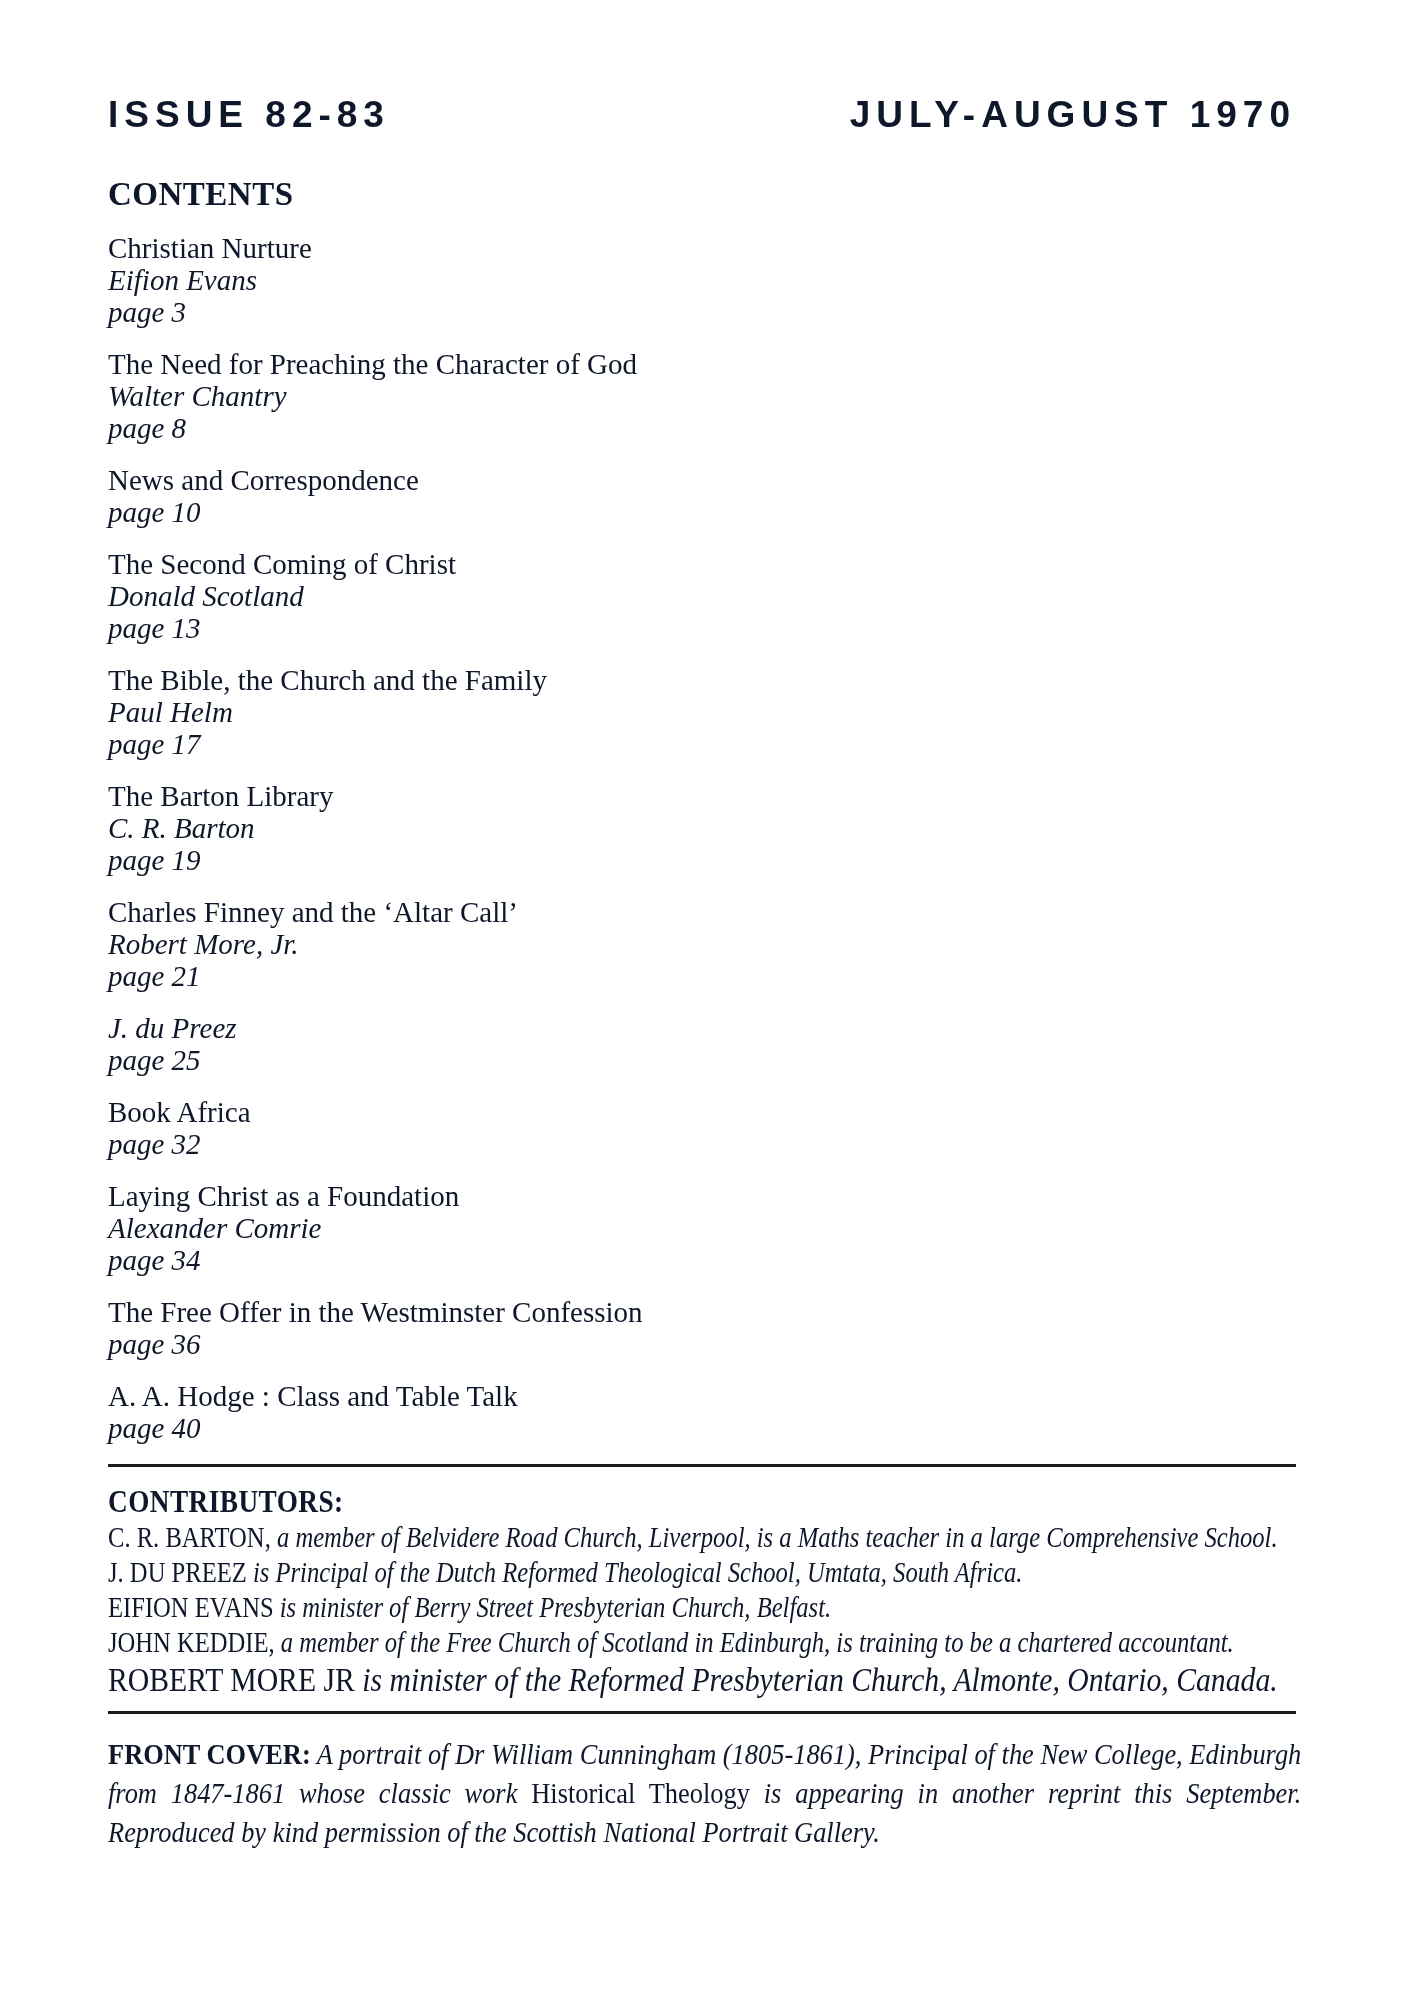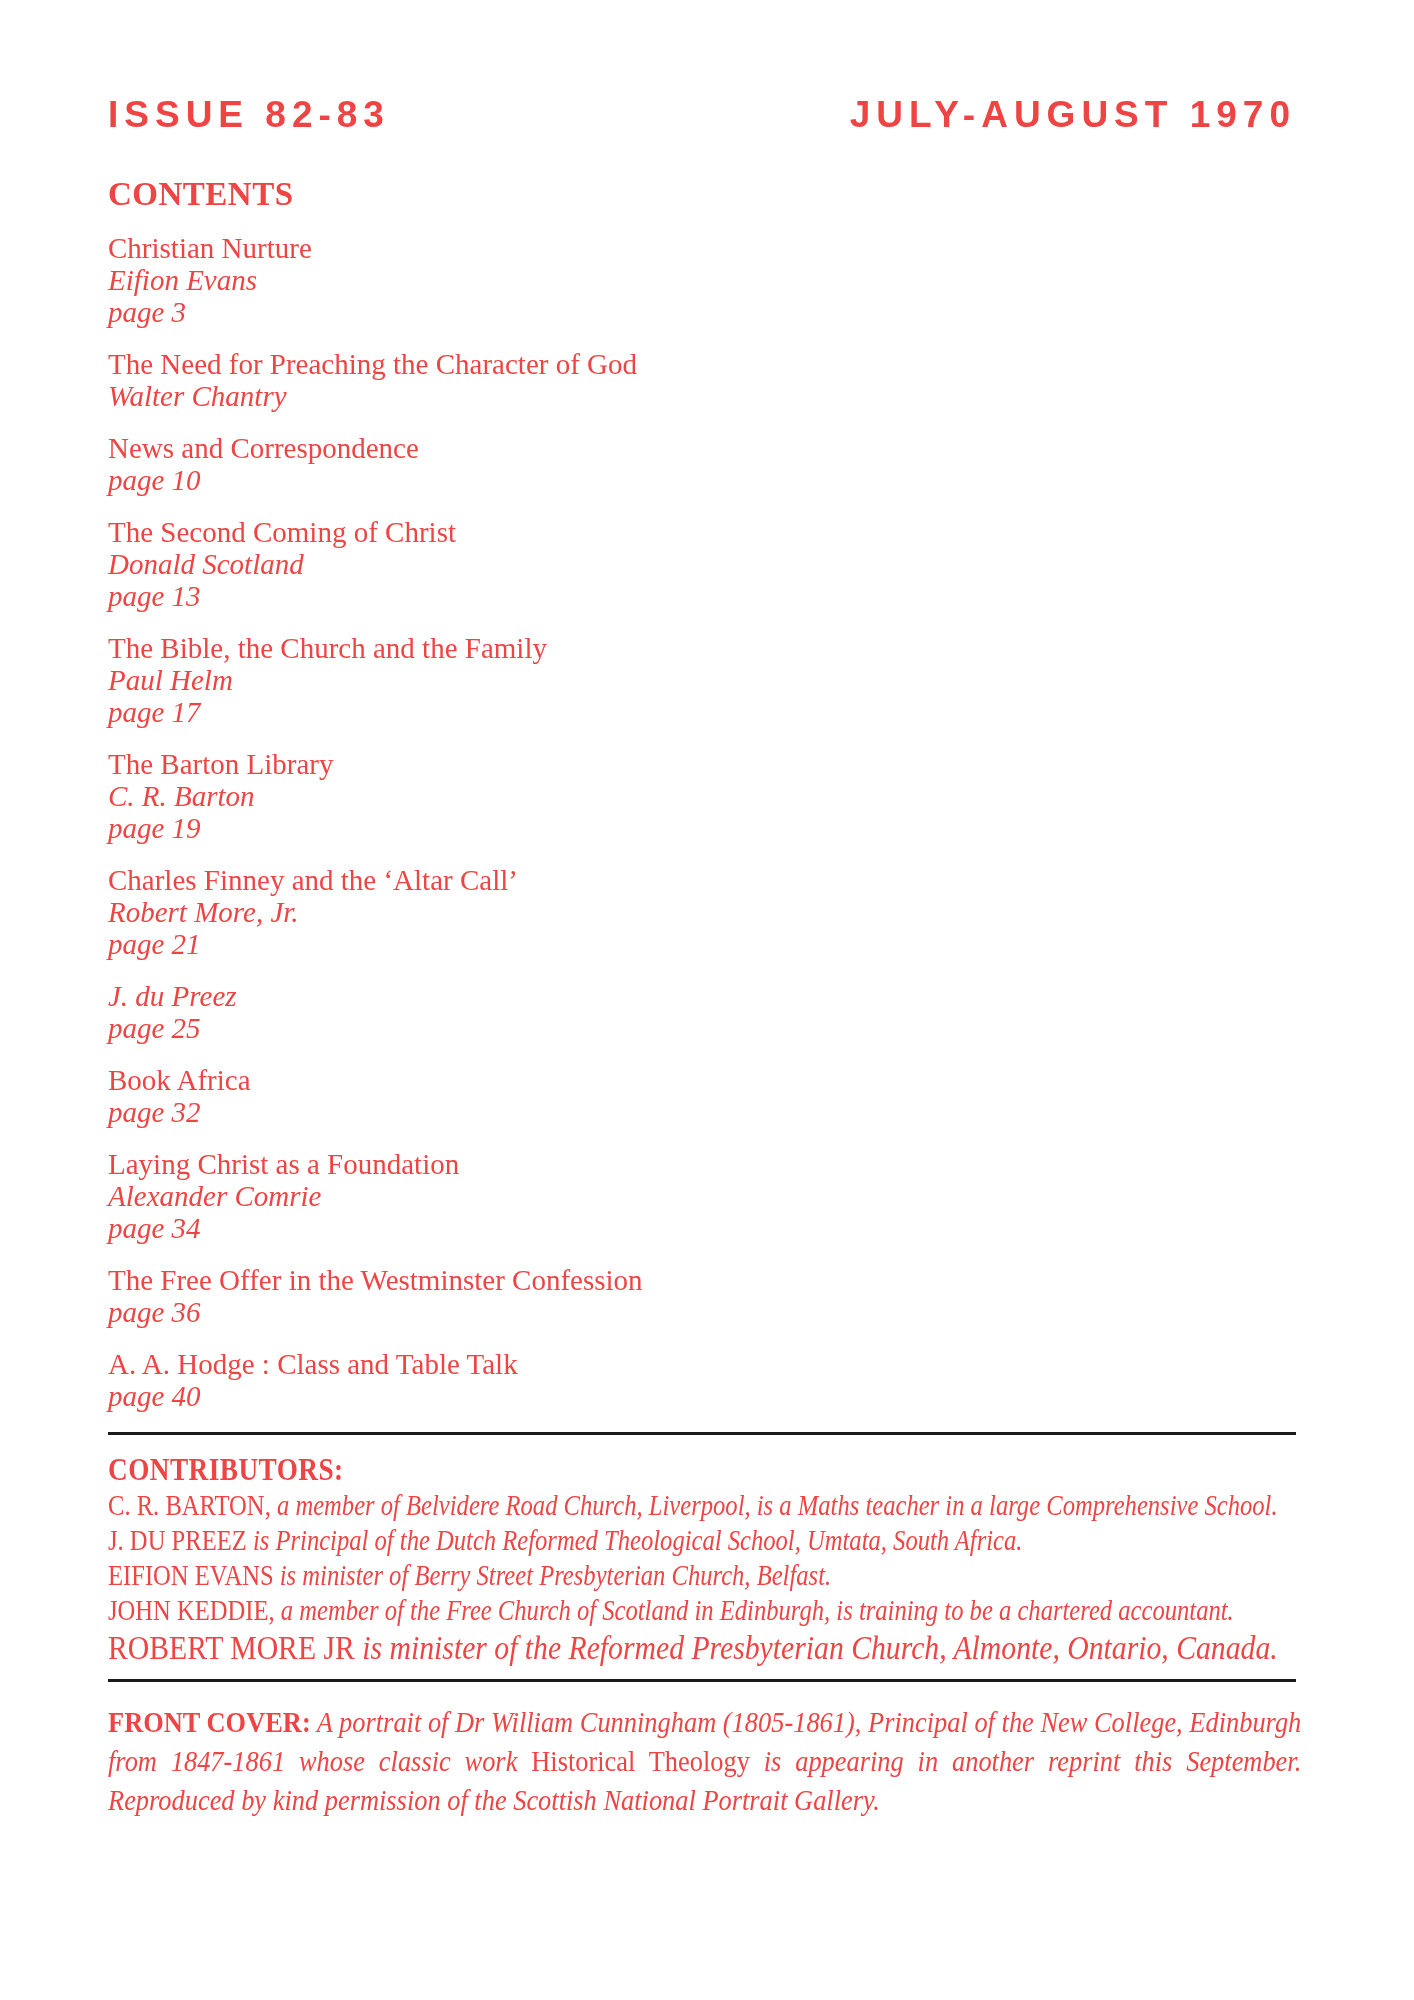--- a/index.html
+++ b/index.html
@@ -1,21 +1,21 @@
 <!DOCTYPE html>
 <html><head>
 <meta charset="utf-8">
 <style>
   html, body { margin: 0; padding: 0; background: #e8e8e8; }
   .page {
     position: relative;
     width: 1414px;
     height: 2000px;
     background: #ffffff;
-    color: #ef4444;
+    color: #0f172a;
     font-family: "Liberation Serif", serif;
     overflow: hidden;
     margin: 0 auto;
   }
   .inner { padding: 96px 118px 0 108px; }
 
   .masthead {
     display: flex;
     justify-content: space-between;
     align-items: baseline;
@@ -100,20 +100,21 @@
 
       <div class="toc-entry">
         <div class="title">Christian Nurture</div>
         <div class="author">Eifion Evans</div>
         <div class="pageno">page 3</div>
       </div>
 
       <div class="toc-entry">
         <div class="title">The Need for Preaching the Character of God</div>
         <div class="author">Walter Chantry</div>
+        <div class="pageno">page 8</div>
       </div>
 
       <div class="toc-entry">
         <div class="title">News and Correspondence</div>
 
         <div class="pageno">page 10</div>
       </div>
 
       <div class="toc-entry">
         <div class="title">The Second Coming of Christ</div>

